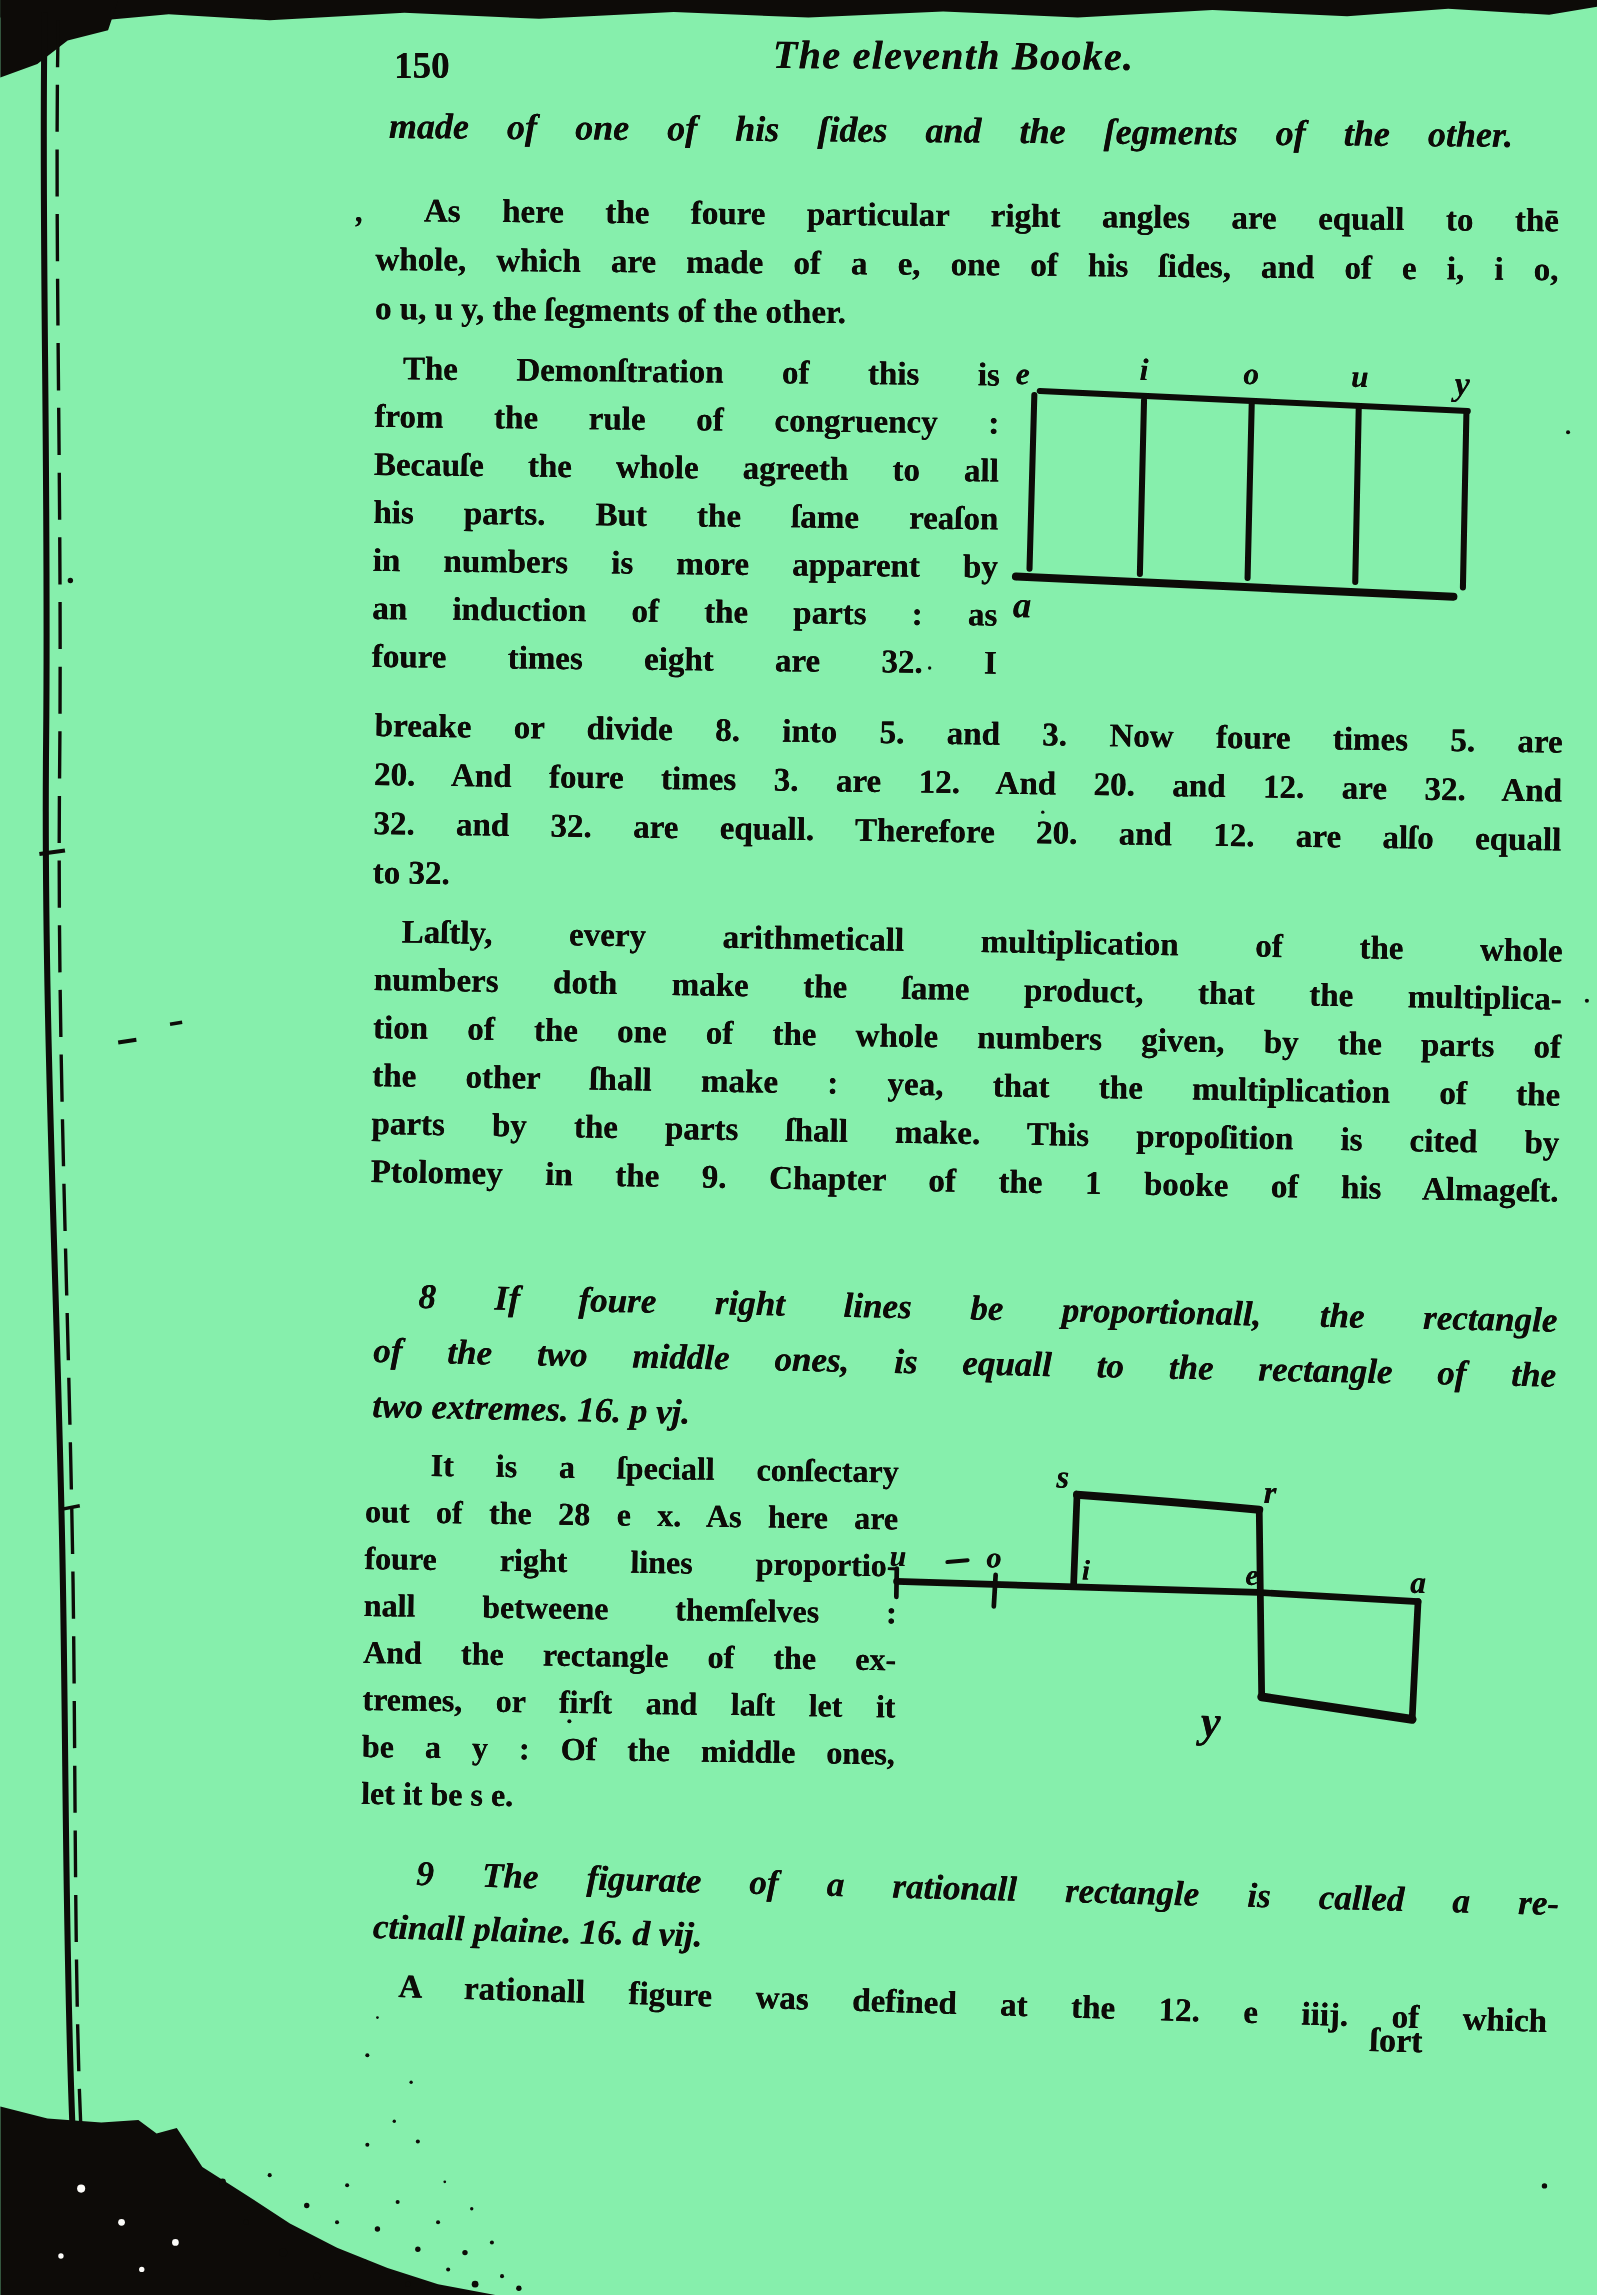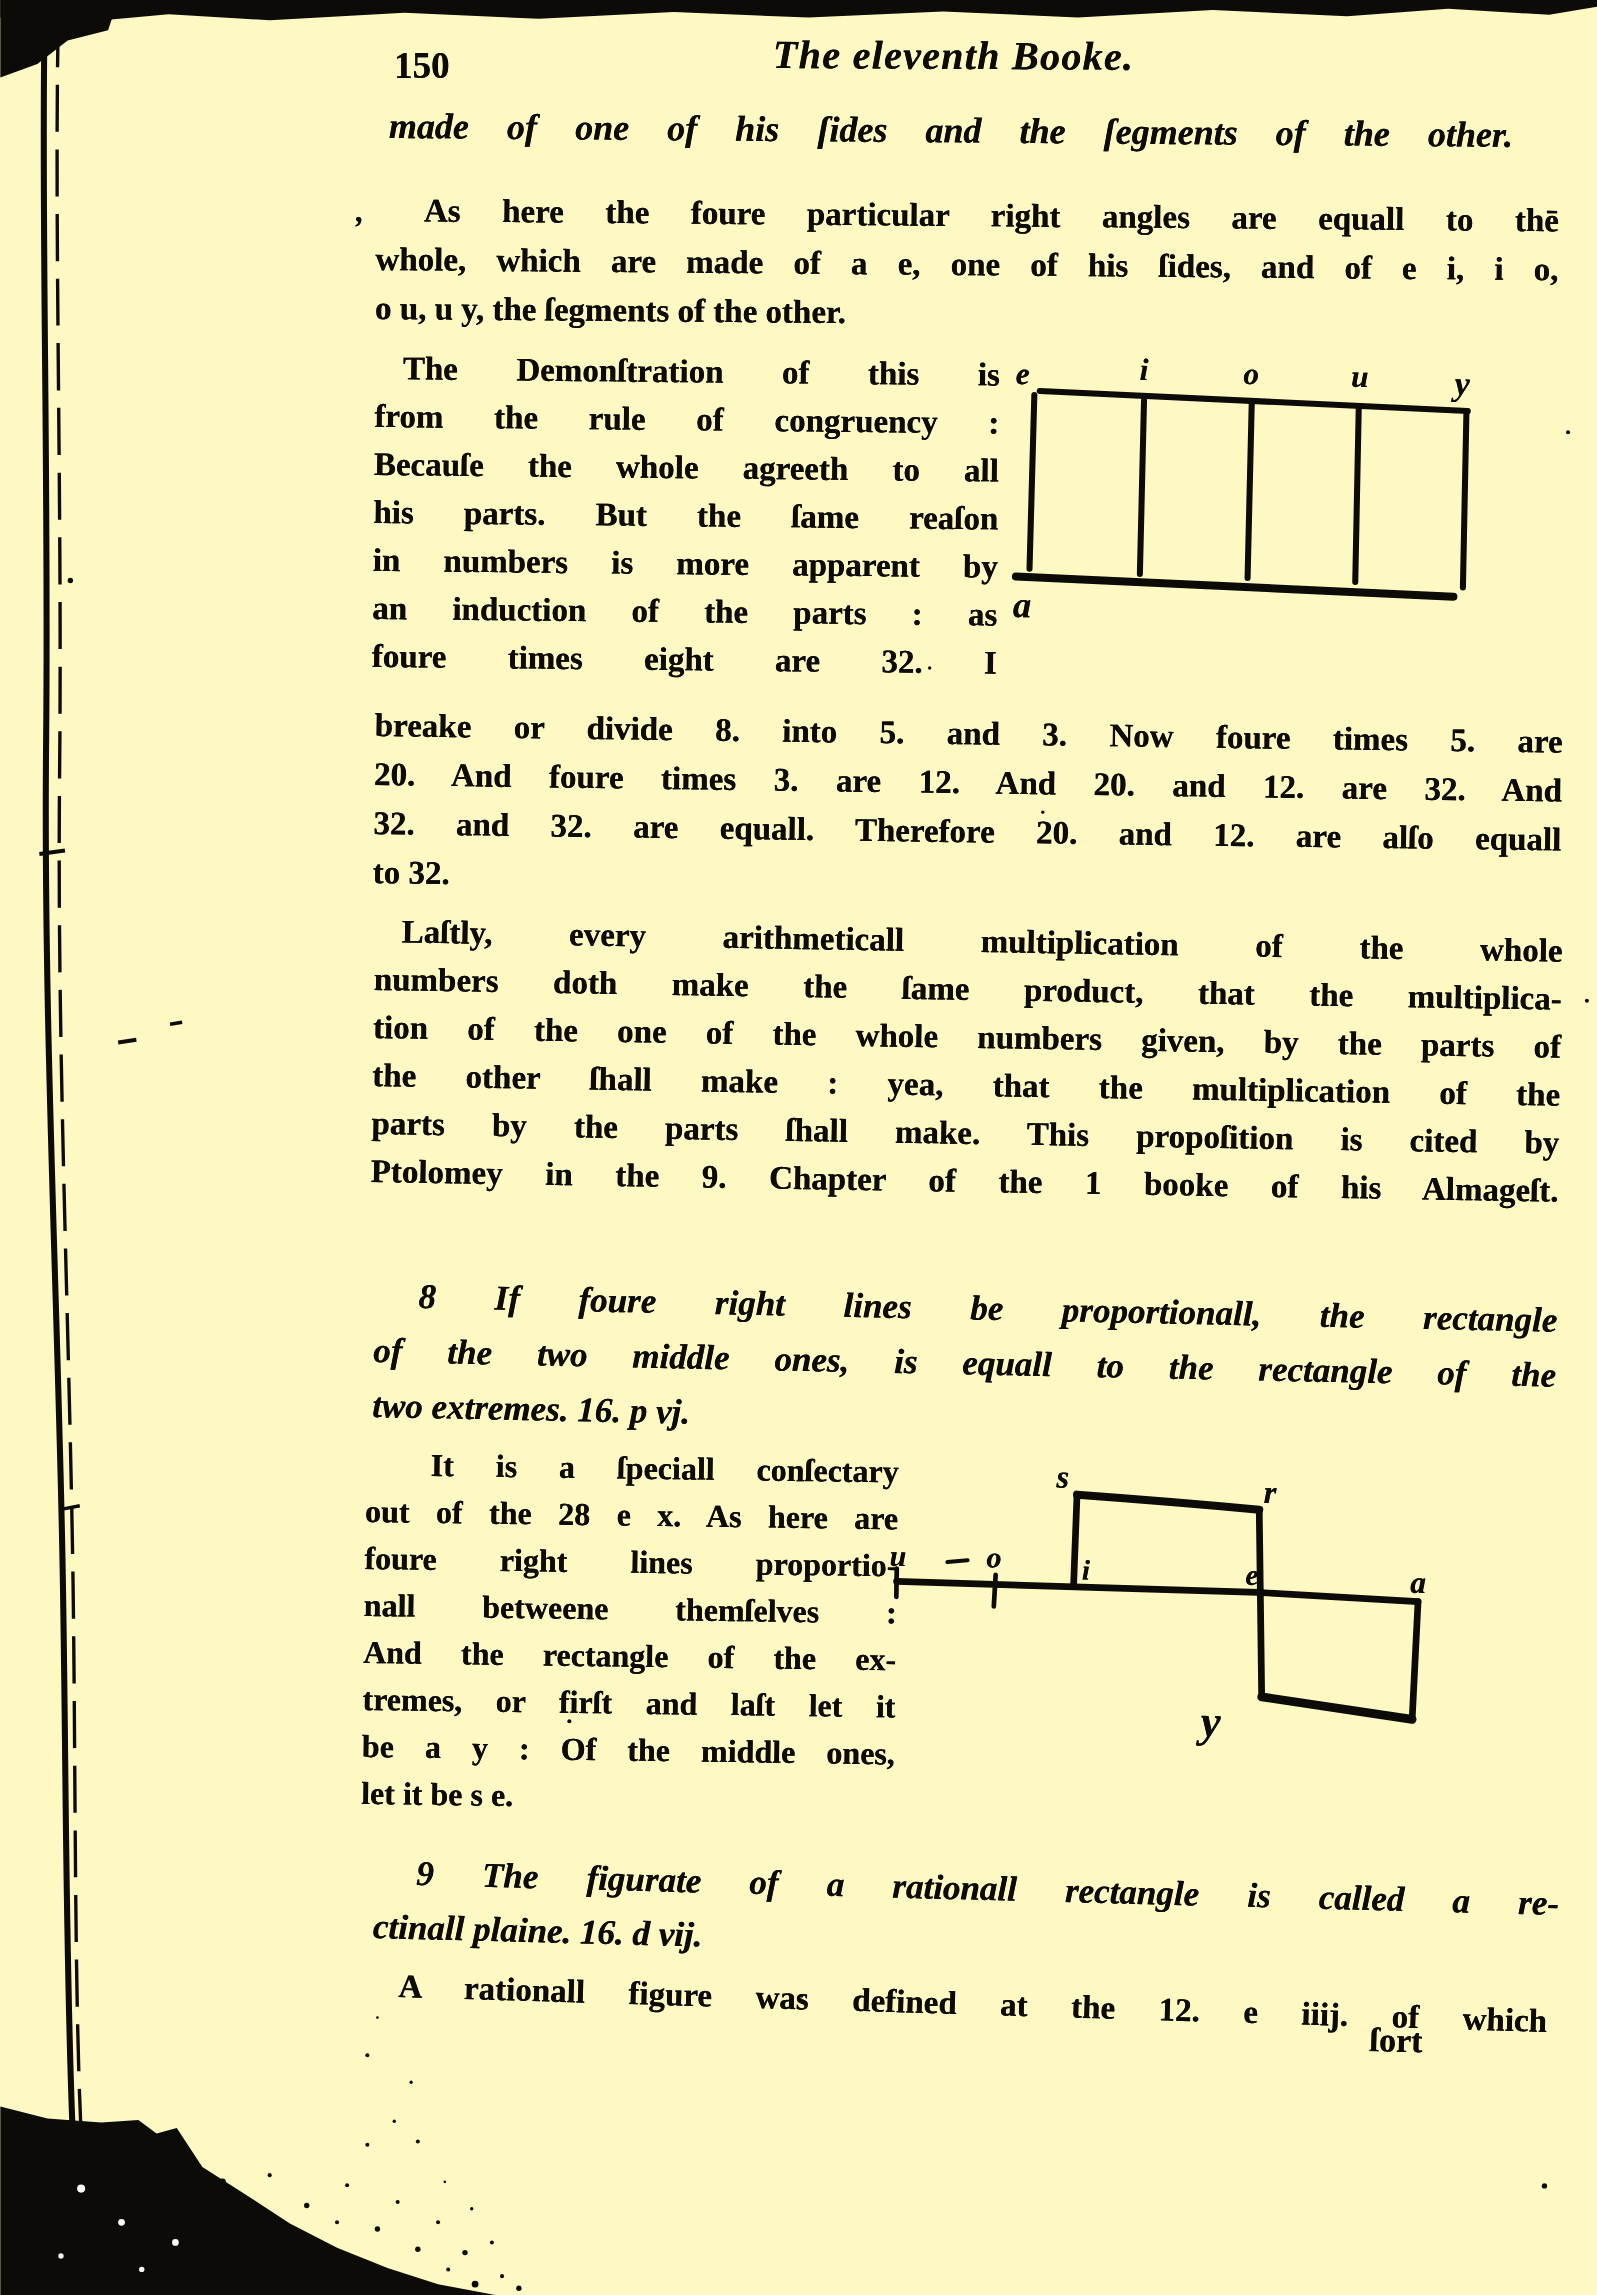--- a/index.html
+++ b/index.html
@@ -1,19 +1,19 @@
 <!DOCTYPE html>
 <html style="font-size:10.8px"><head>
 <meta charset="utf-8">
 <style>
   html,body{margin:0;padding:0;background:#6b6b6b;}
   .page{
     position:relative;
     width:1598px;height:2295px;
-    background:#fef9c3;
+    background:#86efac;
     overflow:hidden;
     font-family:"Liberation Serif","DejaVu Serif",serif;
     color:#0d0b08;
     font-weight:700;
     text-shadow:0.3px 0 0 currentColor;
   }
   .block{position:absolute;transform-origin:0 0;}
   .ln{text-align:justify;text-align-last:justify;}
   .ln.plain{text-align:left;text-align-last:left;}
   .it{font-style:italic;}

